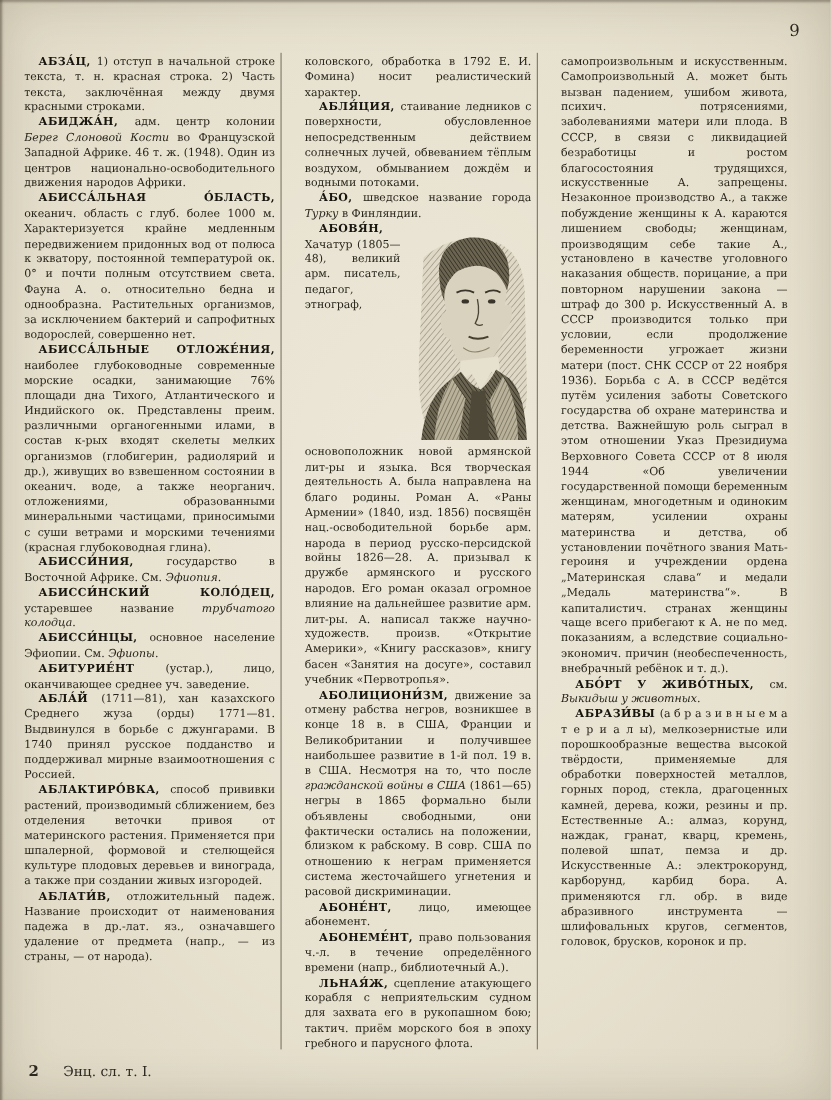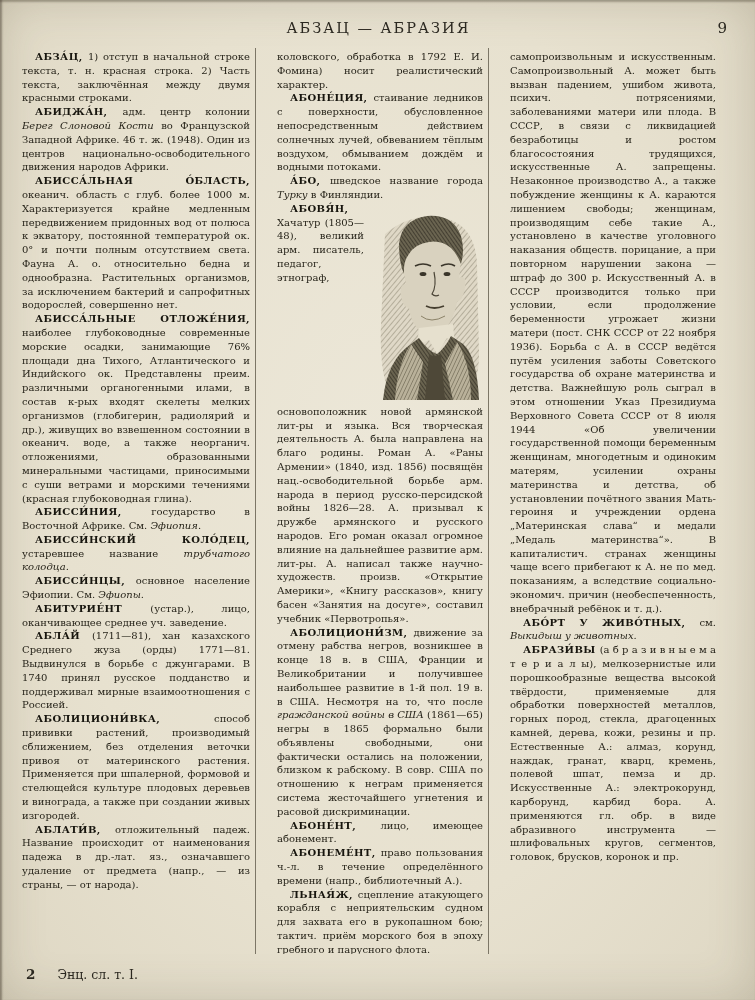--- a/index.html
+++ b/index.html
@@ -52,41 +52,40 @@
   }
   .ftr .mark{font-weight:bold;margin-right:22px;font-size:13.5px;}
   i{font-style:italic;}
 </style>
 </head>
 <body>
 
 <div class="page">
 
   <div class="hdr">
-    <div class="title">АБЗАЦ — АБРАЗИЯ</div>
     <div class="pageno">9</div>
   </div>
 
   <div class="cols">
     <div class="col">
         <p class="entry"><b class="term">АБЗА́Ц, </b>1) отступ в начальной строке текста, т. н. красная строка. 2) Часть текста, заключённая между двумя красными строками.</p>
         <p class="entry"><b class="term">АБИДЖА́Н, </b>адм. центр колонии <i>Берег Слоновой Кости</i> во Французской Западной Африке. 46 т. ж. (1948). Один из центров национально-освободительного движения народов Африки.</p>
         <p class="entry"><b class="term">АБИССА́ЛЬНАЯ О́БЛАСТЬ, </b>океанич. область с глуб. более 1000 м. Характеризуется крайне медленным передвижением придонных вод от полюса к экватору, постоянной температурой ок. 0° и почти полным отсутствием света. Фауна А. о. относительно бедна и однообразна. Растительных организмов, за исключением бактерий и сапрофитных водорослей, совершенно нет.</p>
         <p class="entry"><b class="term">АБИССА́ЛЬНЫЕ ОТЛОЖЕ́НИЯ, </b>наиболее глубоководные современные морские осадки, занимающие 76% площади дна Тихого, Атлантического и Индийского ок. Представлены преим. различными органогенными илами, в состав к-рых входят скелеты мелких организмов (глобигерин, радиолярий и др.), живущих во взвешенном состоянии в океанич. воде, а также неорганич. отложениями, образованными минеральными частицами, приносимыми с суши ветрами и морскими течениями (красная глубоководная глина).</p>
         <p class="entry"><b class="term">АБИССИ́НИЯ, </b>государство в Восточной Африке. См. <i>Эфиопия</i>.</p>
         <p class="entry"><b class="term">АБИССИ́НСКИЙ КОЛО́ДЕЦ, </b>устаревшее название <i>трубчатого колодца</i>.</p>
         <p class="entry"><b class="term">АБИССИ́НЦЫ, </b>основное население Эфиопии. См. <i>Эфиопы</i>.</p>
         <p class="entry"><b class="term">АБИТУРИЕ́НТ </b>(устар.), лицо, оканчивающее среднее уч. заведение.</p>
         <p class="entry"><b class="term">АБЛА́Й </b>(1711—81), хан казахского Среднего жуза (орды) 1771—81. Выдвинулся в борьбе с джунгарами. В 1740 принял русское подданство и поддерживал мирные взаимоотношения с Россией.</p>
-        <p class="entry"><b class="term">АБОЛИЦИОНИ́ВКА, </b>способ прививки растений, производимый сближением, без отделения веточки привоя от материнского растения. Применяется при шпалерной, формовой и стелющейся культуре плодовых деревьев и винограда, а также при создании живых изгородей.</p>
+        <p class="entry"><b class="term">АБЛАКТИРО́ВКА, </b>способ прививки растений, производимый сближением, без отделения веточки привоя от материнского растения. Применяется при шпалерной, формовой и стелющейся культуре плодовых деревьев и винограда, а также при создании живых изгородей.</p>
         <p class="entry"><b class="term">АБЛАТИ́В, </b>отложительный падеж. Название происходит от наименования падежа в др.-лат. яз., означавшего удаление от предмета (напр.,  — из страны,  — от народа).</p>
       </div>
     <div class="col">
         <p class="entry cont">коловского, обработка в 1792 Е. И. Фомина) носит реалистический характер.</p>
-        <p class="entry"><b class="term">АБОНЕ́ЦИЯ, </b>стаивание ледников с поверхности, обусловленное непосредственным действием солнечных лучей, обвеванием тёплым воздухом, обмыванием дождём и водными потоками.</p>
+        <p class="entry"><b class="term">АБЛЯ́ЦИЯ, </b>стаивание ледников с поверхности, обусловленное непосредственным действием солнечных лучей, обвеванием тёплым воздухом, обмыванием дождём и водными потоками.</p>
         <p class="entry"><b class="term">А́БО, </b>шведское название города <i>Турку</i> в Финляндии.</p>
         <p class="entry"><svg class="portrait" viewBox="0 0 112 198" xmlns="http://www.w3.org/2000/svg" aria-hidden="true">
       <defs>
         <pattern id="hatchL" width="4" height="4" patternUnits="userSpaceOnUse" patternTransform="rotate(40)">
           <rect width="4" height="4" fill="#ddd6c4"></rect>
           <line x1="0" y1="0" x2="0" y2="4" stroke="#77705c" stroke-width="1"></line>
         </pattern>
         <pattern id="hatchD" width="3" height="3" patternUnits="userSpaceOnUse" patternTransform="rotate(-35)">
           <rect width="3" height="3" fill="#6a6450"></rect>
           <line x1="0" y1="0" x2="0" y2="3" stroke="#332f24" stroke-width="1.4"></line>

